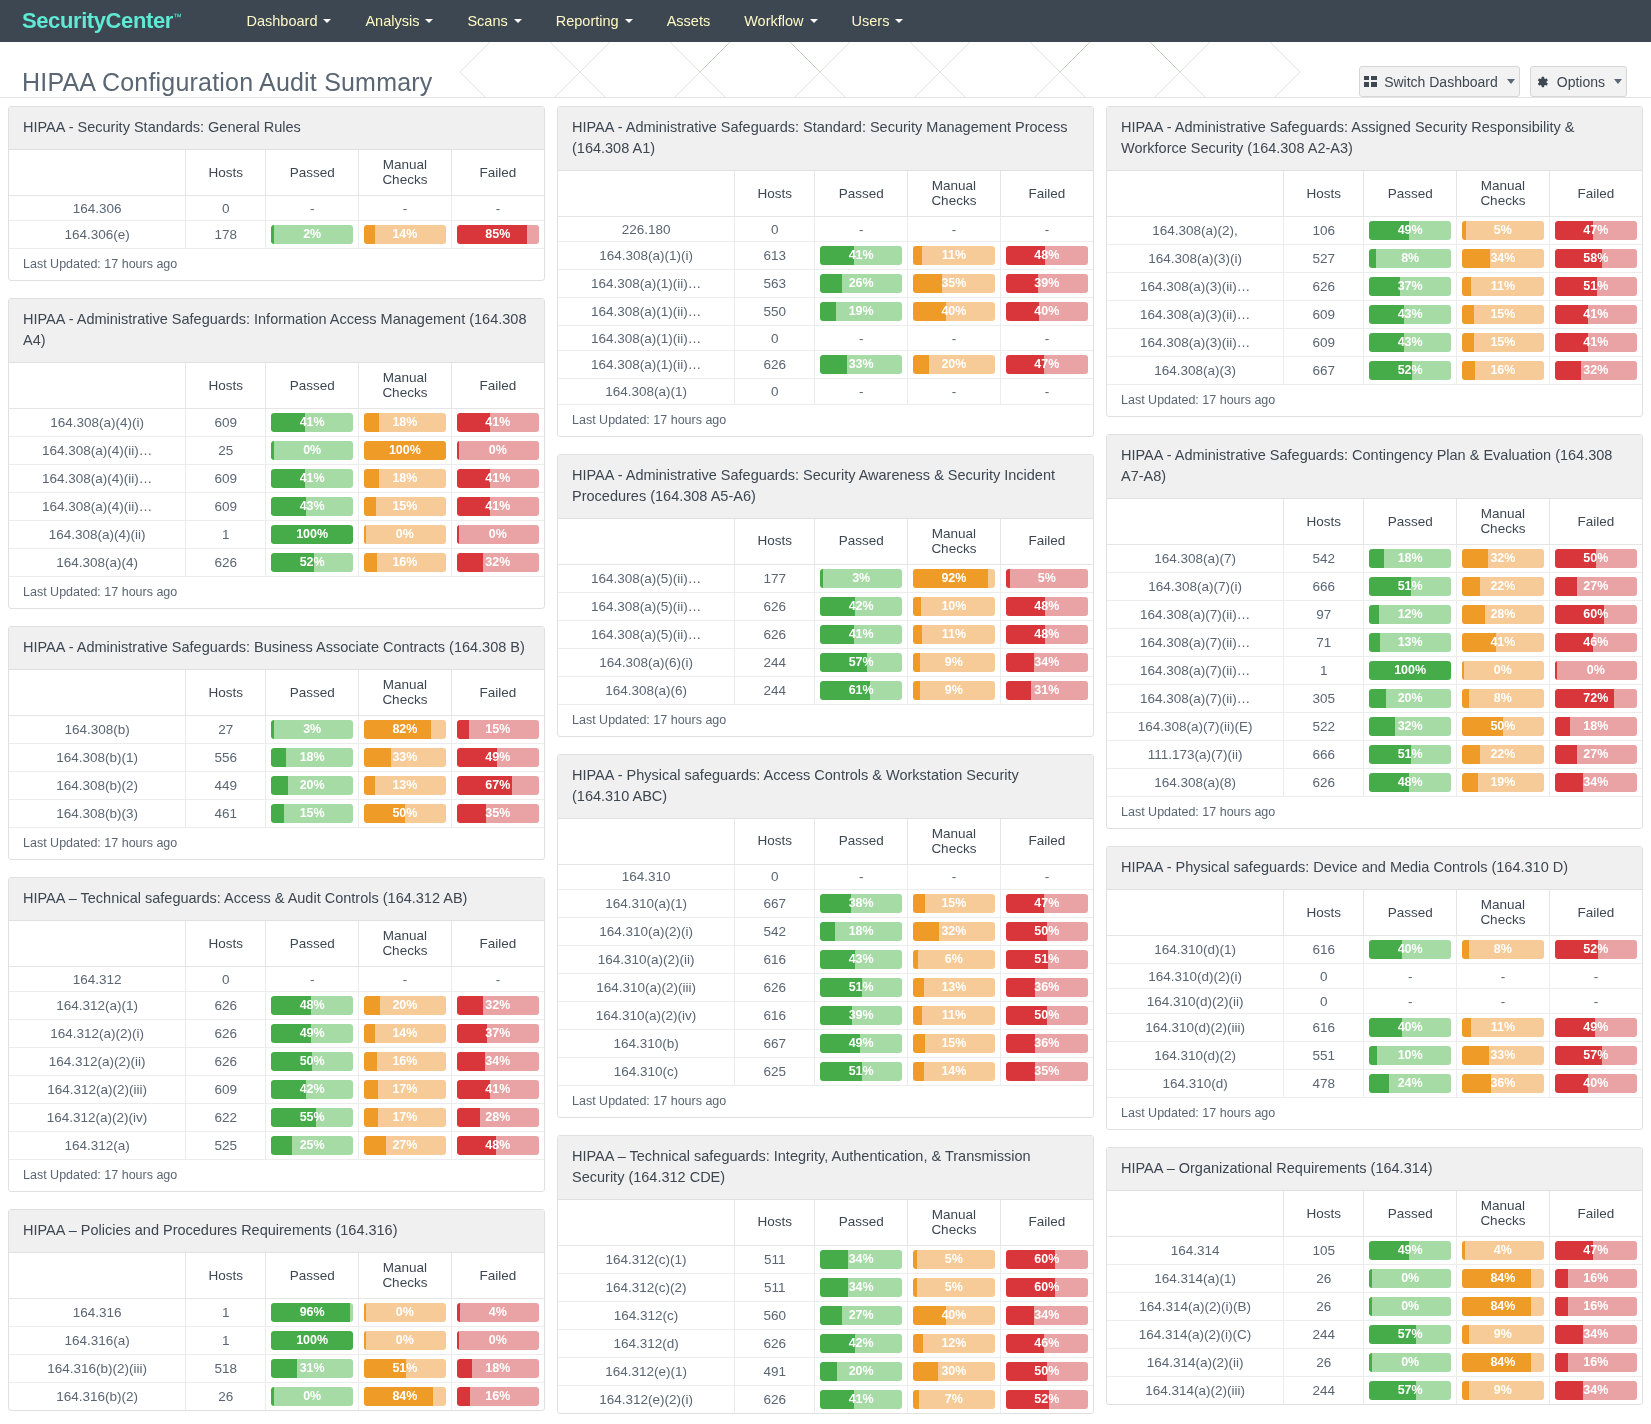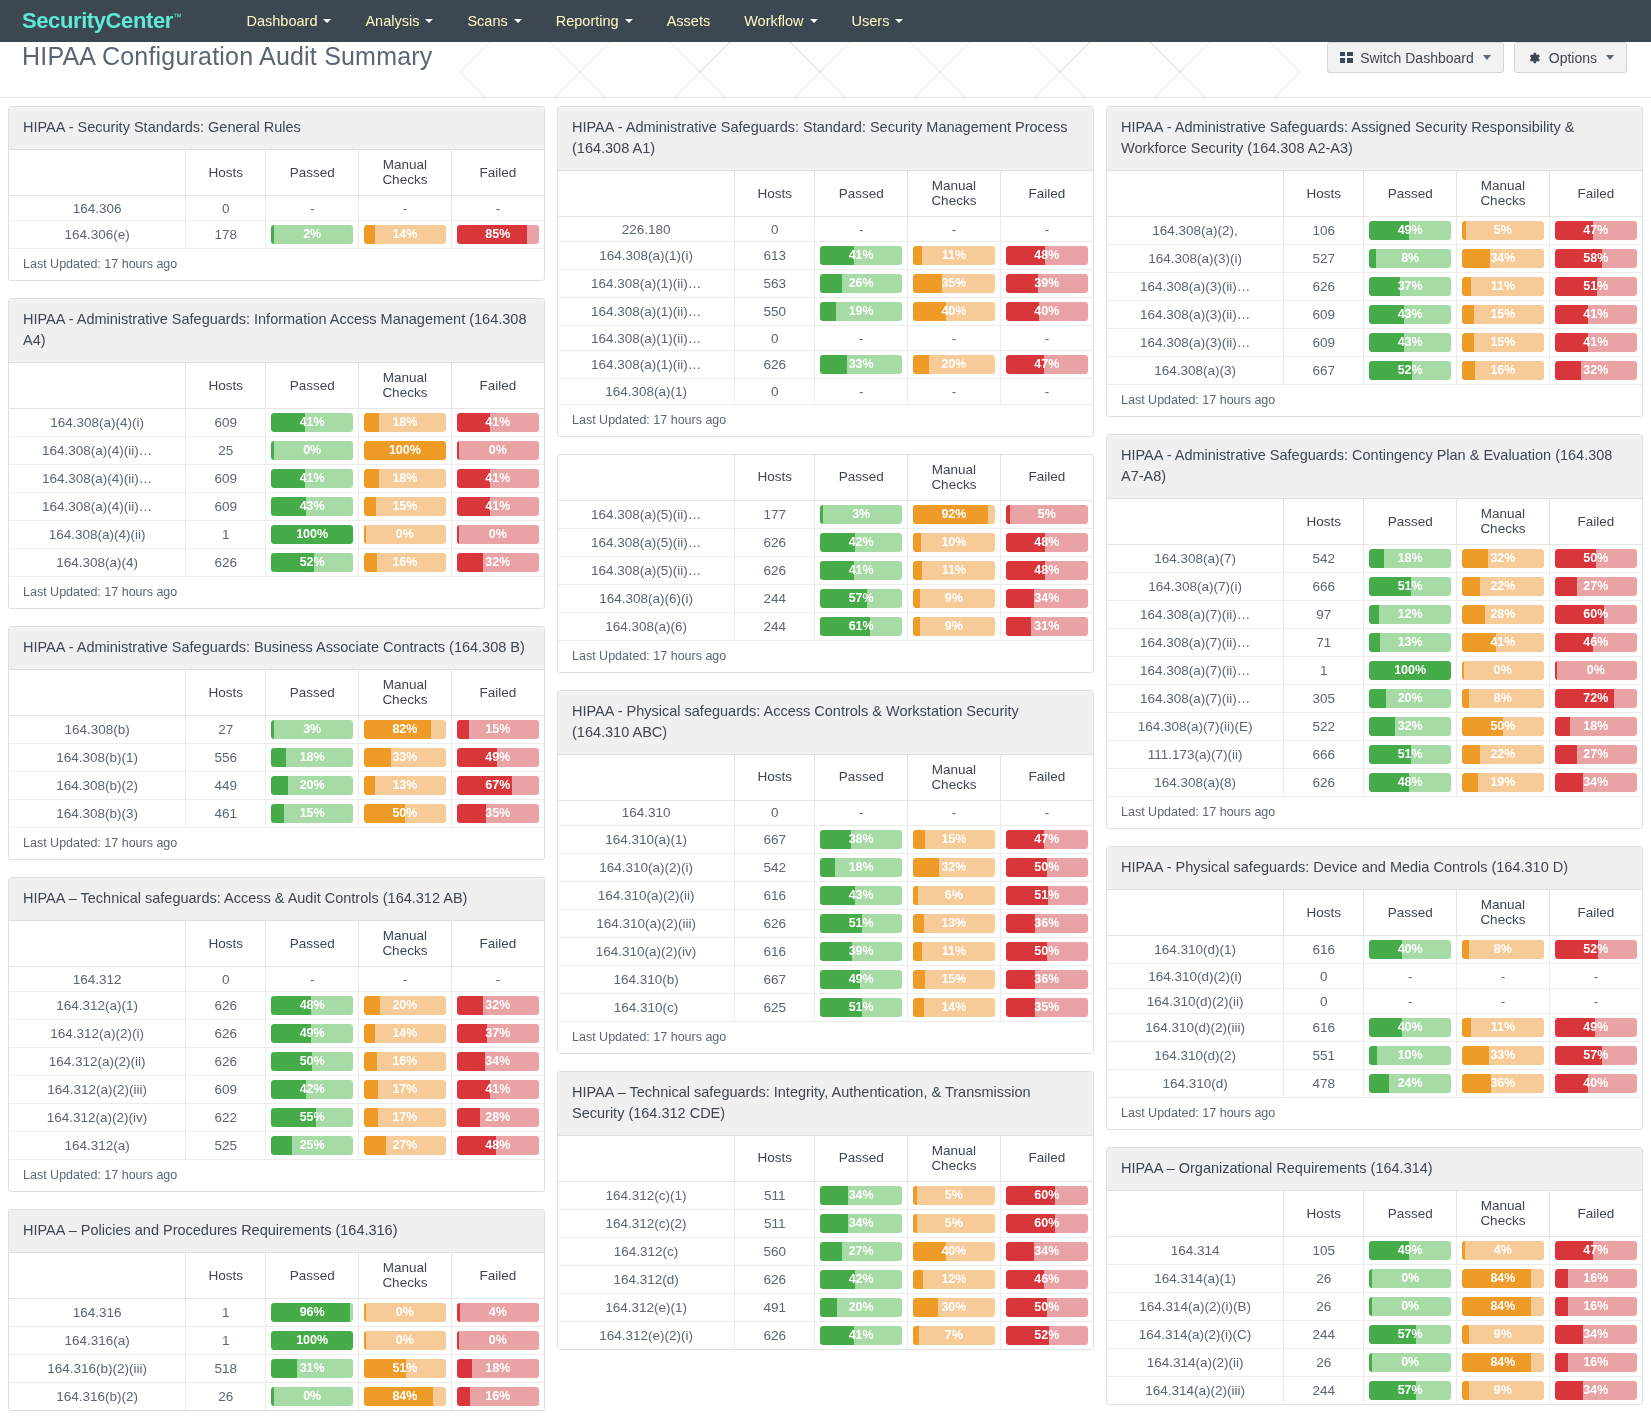--- a/index.html
+++ b/index.html
@@ -48,21 +48,21 @@
     border-right: 4px solid transparent;
     border-top: 4px solid #ffffff;
   }
 
   
   .pagehead {
     height: 56px;
     background: #ffffff;
     border-bottom: 1px solid #e3e3e3;
     display: flex;
-    align-items: flex-start;
+    align-items: flex-end;
     padding: 0 24px 0 22px;
     position: relative;
     overflow: hidden;
   }
   .pagehead .watermark {
     position: absolute;
     left: 460px; top: -30px;
     width: 900px; height: 120px;
     pointer-events: none;
     opacity: 1;
@@ -73,21 +73,21 @@
     font-weight: 300;
     letter-spacing: 0.2px;
     z-index: 2;
   }
   .headbtns { margin-left: auto; display: flex; gap: 10px; z-index: 2; }
   .btn {
     background: #f2f2f2;
     border: 1px solid #d6d6d6;
     border-radius: 3px;
     height: 31px;
-    padding: 0 12px;
+    padding: 0 4px;
     display: flex;
     align-items: center;
     font-size: 14px;
     color: #3d4752;
     cursor: pointer;
     white-space: nowrap;
   }
   .btn .bcaret {
     margin-left: 9px;
     width: 0; height: 0;
@@ -1009,20 +1009,21 @@
               <td class="c-hosts">0</td>
               <td class="c-dash">-</td>
               <td class="c-dash">-</td>
               <td class="c-dash">-</td>
             </tr>
           </tbody>
         </table>
         <div class="panel-foot">Last Updated: 17 hours ago</div>
       </div>
       <div class="panel">
+        <div class="panel-head">HIPAA - Administrative Safeguards: Security Awareness &amp; Security Incident Procedures (164.308 A5-A6)</div>
         <table class="tbl">
           <colgroup>
             <col class="w-name">
             <col class="w-hosts">
             <col class="w-bar">
             <col class="w-bar">
             <col class="w-bar">
           </colgroup>
           <thead>
             <tr>

